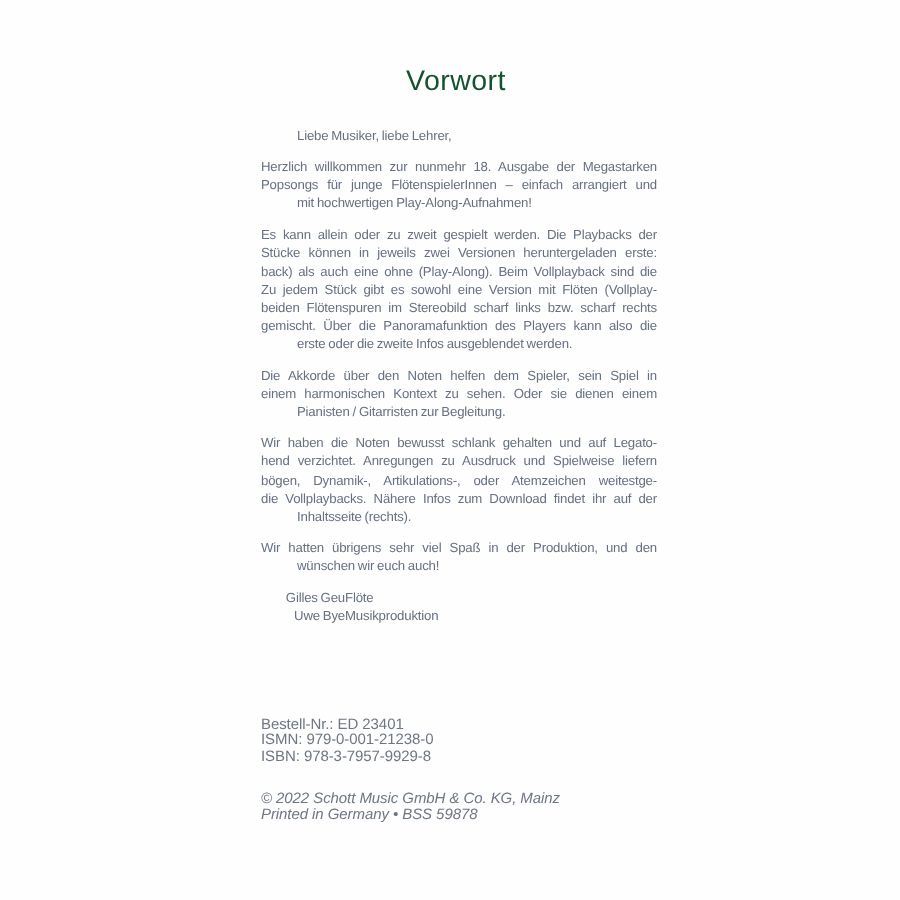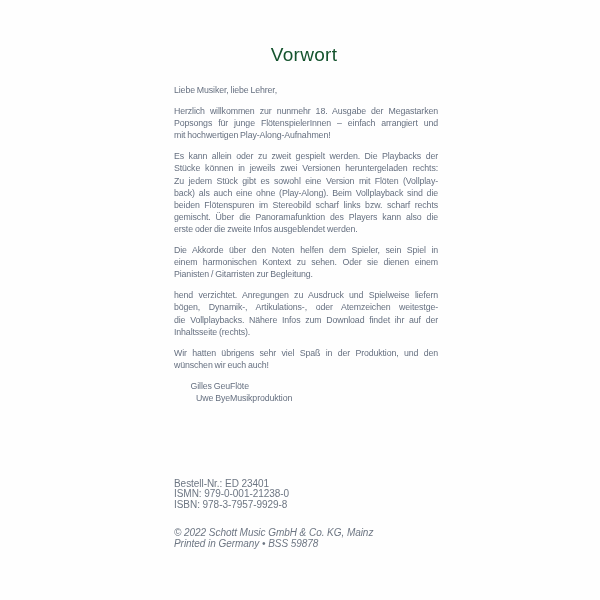--- a/index.html
+++ b/index.html
@@ -31,21 +31,21 @@
     font-size: 8.8px;
     line-height: 12.1px;
     letter-spacing: -0.12px;
     word-spacing: -0.4px;
   }
   .para { margin: 0 0 9px 0; }
   .para .tline {
     text-align: justify;
     text-align-last: justify;
   }
-  .para .tline:last-child { text-align-last: left; }
+  .para .tline:last-child { text-align-last: left; margin-left: 24px; }
   .credits { margin-top: 9px; }
   .credit-row { display: flex; }
   .credit-name { width: 56px; flex: none; text-align: right; }
   .imprint {
     position: absolute;
     left: 174px; top: 479px;
     color: #6d7683;
     font-size: 10px;
     line-height: 10.4px;
     letter-spacing: -0.05px;
@@ -63,33 +63,34 @@
     <div class="para">
         <div class="tline">Liebe Musiker, liebe Lehrer,</div>
       </div>
     <div class="para">
         <div class="tline">Herzlich willkommen zur nunmehr 18. Ausgabe der Megastarken</div>
         <div class="tline">Popsongs für junge FlötenspielerInnen – einfach arrangiert und</div>
         <div class="tline">mit hochwertigen Play-Along-Aufnahmen!</div>
       </div>
     <div class="para">
         <div class="tline">Es kann allein oder zu zweit gespielt werden. Die Playbacks der</div>
-        <div class="tline">Stücke können in jeweils zwei Versionen heruntergeladen rechts:</div>
+        <div class="tline">Stücke können in jeweils zwei Versionen heruntergeladen erste:</div>
+        <div class="tline">back) als auch eine ohne (Play-Along). Beim Vollplayback sind die</div>
         <div class="tline">Zu jedem Stück gibt es sowohl eine Version mit Flöten (Vollplay-</div>
-        <div class="tline">back) als auch eine ohne (Play-Along). Beim Vollplayback sind die</div>
         <div class="tline">beiden Flötenspuren im Stereobild scharf links bzw. scharf rechts</div>
         <div class="tline">gemischt. Über die Panoramafunktion des Players kann also die</div>
         <div class="tline">erste oder die zweite Infos ausgeblendet werden.</div>
       </div>
     <div class="para">
         <div class="tline">Die Akkorde über den Noten helfen dem Spieler, sein Spiel in</div>
         <div class="tline">einem harmonischen Kontext zu sehen. Oder sie dienen einem</div>
         <div class="tline">Pianisten / Gitarristen zur Begleitung.</div>
       </div>
     <div class="para">
+        <div class="tline">Wir haben die Noten bewusst schlank gehalten und auf Legato-</div>
         <div class="tline">hend verzichtet. Anregungen zu Ausdruck und Spielweise liefern</div>
         <div class="tline">bögen, Dynamik-, Artikulations-, oder Atemzeichen weitestge-</div>
         <div class="tline">die Vollplaybacks. Nähere Infos zum Download findet ihr auf der</div>
         <div class="tline">Inhaltsseite (rechts).</div>
       </div>
     <div class="para">
         <div class="tline">Wir hatten übrigens sehr viel Spaß in der Produktion, und den</div>
         <div class="tline">wünschen wir euch auch!</div>
       </div>
 

